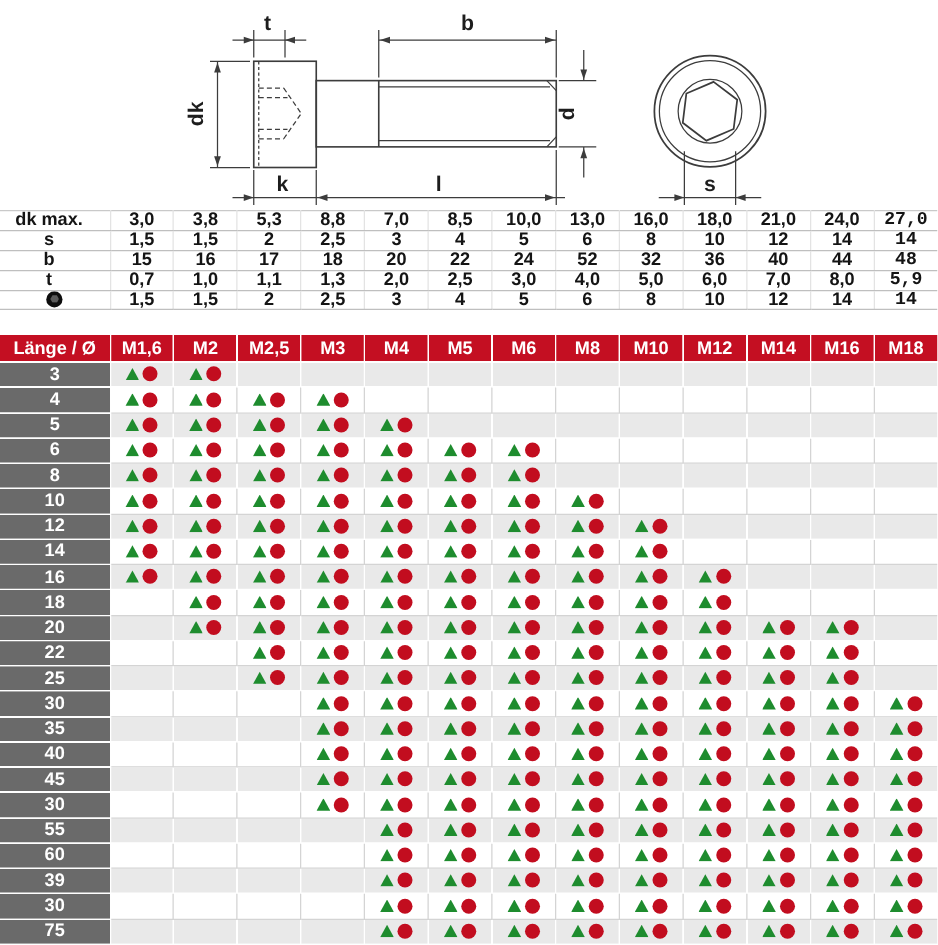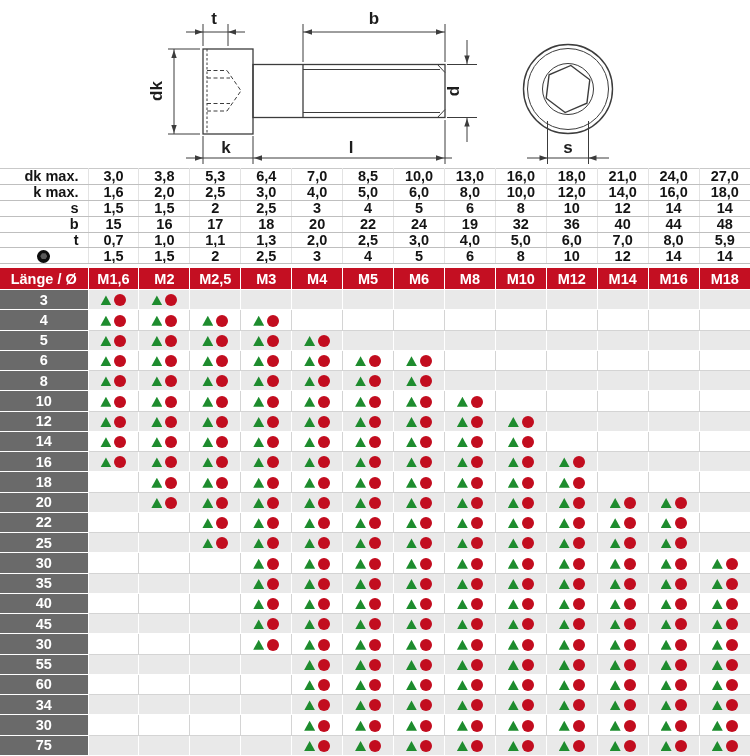--- a/index.html
+++ b/index.html
@@ -14,22 +14,22 @@
   td{padding:0;overflow:hidden;white-space:nowrap;}
 
   
   #spec{top:168px;}
   #spec td{
     font-weight:bold;font-size:14.5px;color:#141414;text-align:center;
     height:14.9px;line-height:1;
     border-right:1px solid #e3e3e3;border-bottom:1px solid #bfbfbf;
   }
   #spec tr:first-child td{border-top:1px solid #c9c9c9;}
-  #spec td:last-child{border-right:none;}
-  #spec td.label{text-align:right;padding-right:9px;}
+  #spec td:last-child{border-right:none;font-family:Liberation Mono, monospace;}
+  #spec td.label{text-align:center;padding-right:9px;}
   #spec td.label.iconcell{text-align:center;padding-right:0;}
   .sock{display:inline-block;width:13px;height:13px;border-radius:50%;
     background:#0d0d0d;position:relative;vertical-align:-2px;}
   .sock::after{content:"";position:absolute;left:3px;top:3.5px;width:7px;height:6px;
     background:#5a5a5a;clip-path:polygon(25% 0,75% 0,100% 50%,75% 100%,25% 100%,0 50%);}
 
   
   #matrix{top:268px;}
   #matrix tr.hdr td{
     background:#c40f22;color:#fff;font-weight:bold;font-size:14.5px;height:21px;
@@ -140,46 +140,30 @@
 <table id="spec">
   <colgroup>
       <col style="width:88px">
     </colgroup>
   <tbody>
       <tr>
         <td class="label">dk max.</td>
         <td>3,0</td>
         <td>3,8</td>
         <td>5,3</td>
-        <td>6,4</td>
+        <td>8,8</td>
         <td>7,0</td>
         <td>8,5</td>
         <td>10,0</td>
         <td>13,0</td>
         <td>16,0</td>
         <td>18,0</td>
         <td>21,0</td>
         <td>24,0</td>
         <td>27,0</td>
-      </tr>
-      <tr>
-        <td class="label">k max.</td>
-        <td>1,6</td>
-        <td>2,0</td>
-        <td>2,5</td>
-        <td>3,0</td>
-        <td>4,0</td>
-        <td>5,0</td>
-        <td>6,0</td>
-        <td>8,0</td>
-        <td>10,0</td>
-        <td>12,0</td>
-        <td>14,0</td>
-        <td>16,0</td>
-        <td>18,0</td>
       </tr>
       <tr>
         <td class="label">s</td>
         <td>1,5</td>
         <td>1,5</td>
         <td>2</td>
         <td>2,5</td>
         <td>3</td>
         <td>4</td>
         <td>5</td>
@@ -192,21 +176,21 @@
       </tr>
       <tr>
         <td class="label">b</td>
         <td>15</td>
         <td>16</td>
         <td>17</td>
         <td>18</td>
         <td>20</td>
         <td>22</td>
         <td>24</td>
-        <td>19</td>
+        <td>52</td>
         <td>32</td>
         <td>36</td>
         <td>40</td>
         <td>44</td>
         <td>48</td>
       </tr>
       <tr>
         <td class="label">t</td>
         <td>0,7</td>
         <td>1,0</td>
@@ -1083,21 +1067,21 @@
         <td class="cell"><span class="pair">
             <i class="tri"></i>
             <i class="cir"></i>
           </span></td>
         <td class="cell"><span class="pair">
             <i class="tri"></i>
             <i class="cir"></i>
           </span></td>
       </tr>
       <tr class="row-g">
-        <td class="len">34</td>
+        <td class="len">39</td>
         <td class="cell"></td>
         <td class="cell"></td>
         <td class="cell"></td>
         <td class="cell"></td>
         <td class="cell"><span class="pair">
             <i class="tri"></i>
             <i class="cir"></i>
           </span></td>
         <td class="cell"><span class="pair">
             <i class="tri"></i>

